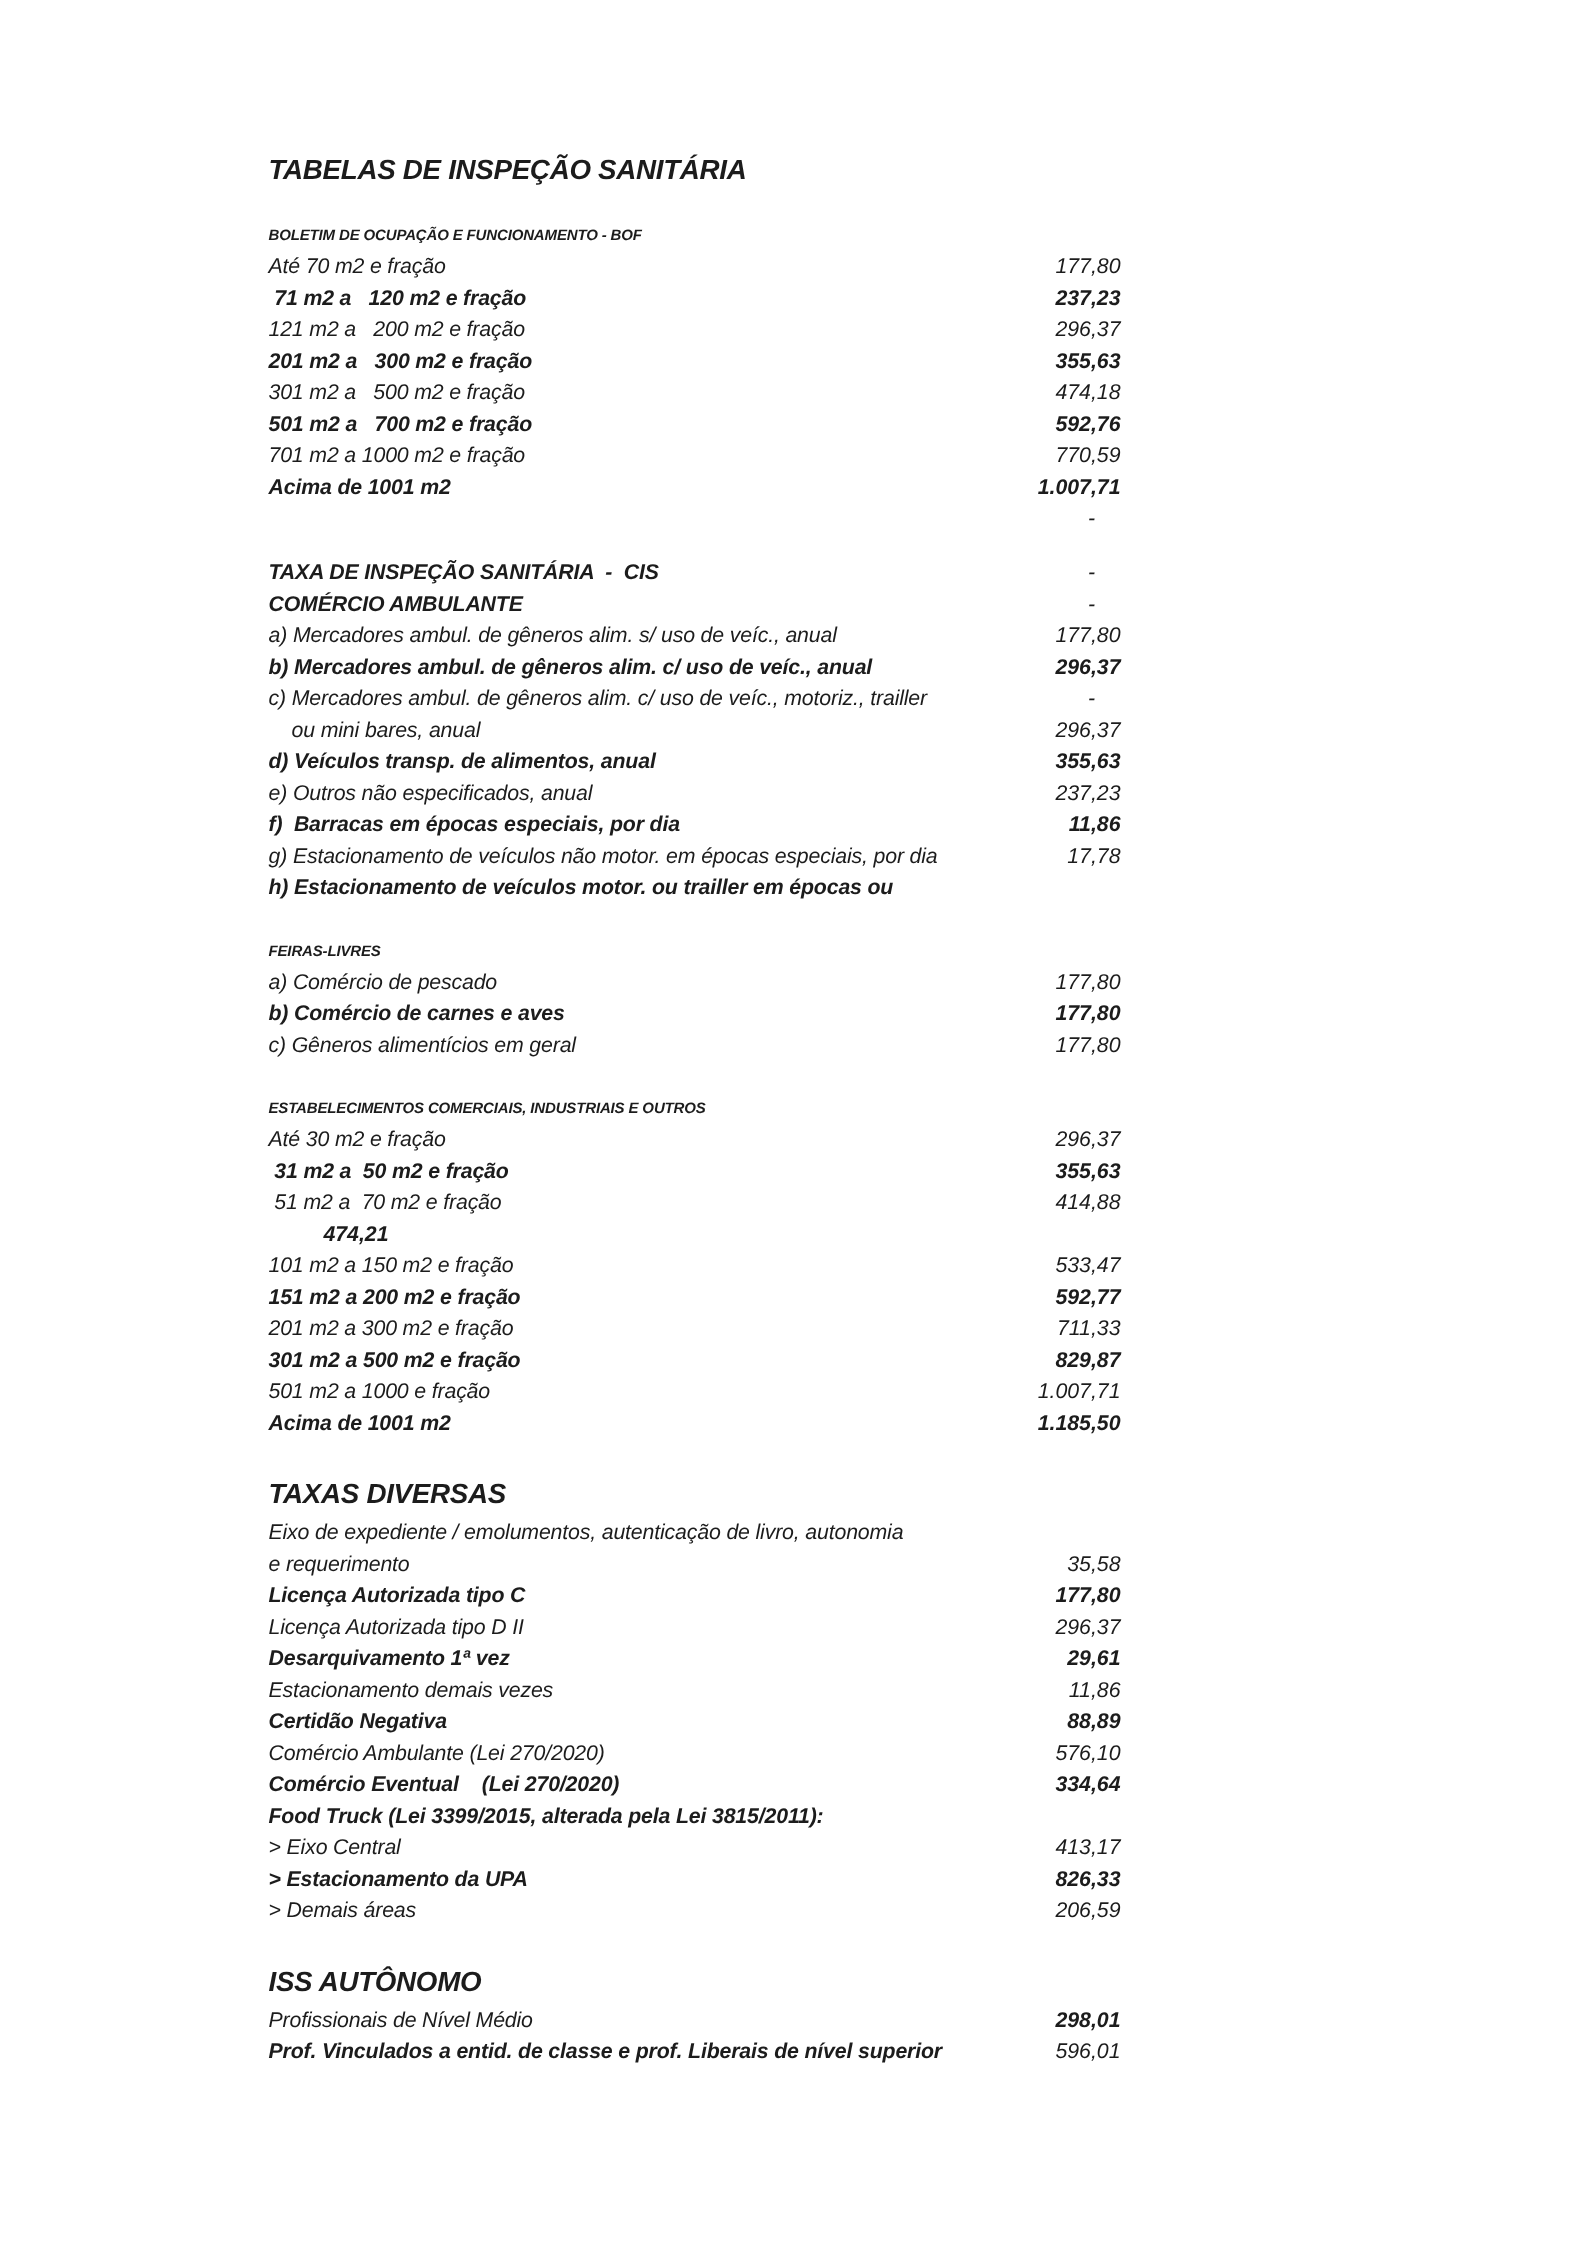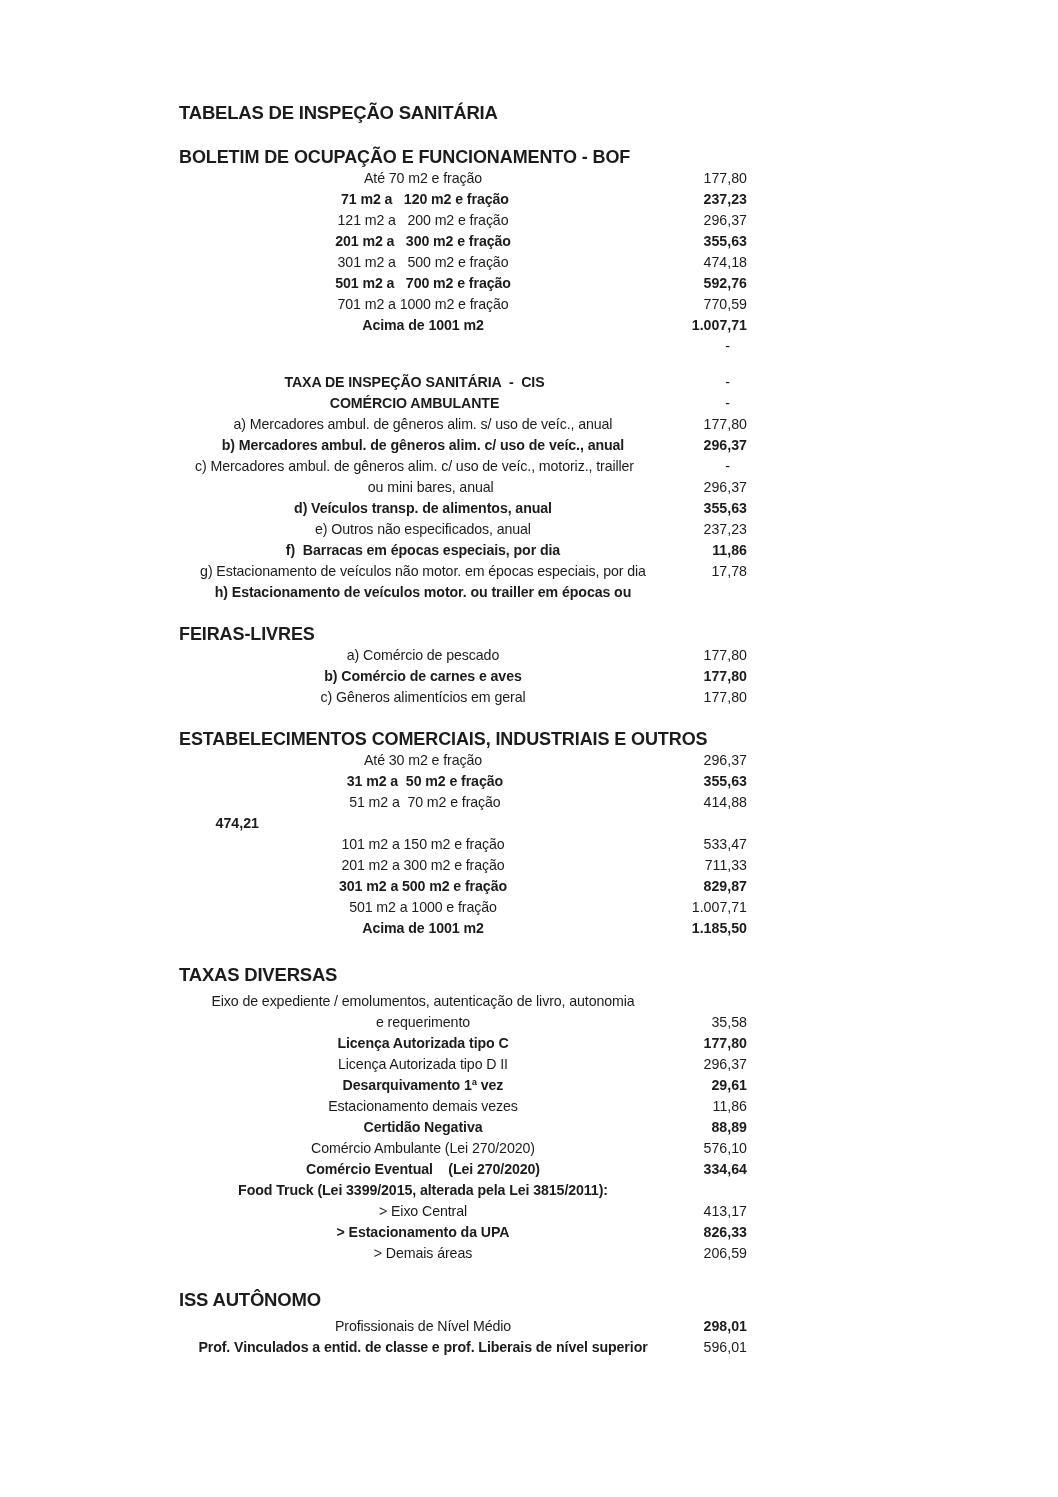--- a/index.html
+++ b/index.html
@@ -3,38 +3,38 @@
 <meta charset="utf-8">
 <style>
   html, body { margin: 0; padding: 0; }
   body {
     width: 1058px; height: 1497px;
     background: #ffffff;
     font-family: "Liberation Sans", sans-serif;
     color: #1c1c1c;
     overflow: hidden;
   }
-  .page { padding: 101px 16px 0 179px; }
+  .page { padding: 101px 16px 0 179px; font-style: italic; }
   .content { width: 568px; }
 
   .doc-title {
     font-size: 18.5px;
     font-weight: bold;
     line-height: 24px;
     letter-spacing: -0.2px;
     margin: 0 0 22px 0;
   }
 
   .section { margin-top: 21px; }
   .section.flush { margin-top: 15px; }
   .section.large-gap { }
 
   .header-sub {
     font-weight: bold;
-    font-size: 18px;
+    font-size: 10px;
     line-height: 21px;
     letter-spacing: -0.1px;
   }
   .header-large {
     font-weight: bold;
     font-size: 18.5px;
     line-height: 29px;
     letter-spacing: -0.2px;
     margin-bottom: 2px;
   }
@@ -42,21 +42,20 @@
   .row {
     display: flex;
     align-items: baseline;
     font-size: 14.2px;
     line-height: 21px;
   }
   .row .label {
     flex: 1 1 auto;
     white-space: pre-wrap;
     letter-spacing: -0.1px;
-    text-align: center;
   }
   .row .value {
     flex: 0 0 auto;
     text-align: right;
     min-width: 80px;
     white-space: pre;
   }
   .row .value.dash { padding-right: 17px; }
   .bold { font-weight: bold; }
 </style>
@@ -182,20 +181,24 @@
             <span class="value">414,88</span>
           </div>
           <div class="row">
             <span class="value bold">474,21</span>
           </div>
           <div class="row">
             <span class="label">101 m2 a 150 m2 e fração</span>
             <span class="value">533,47</span>
           </div>
           <div class="row">
+            <span class="label bold">151 m2 a 200 m2 e fração</span>
+            <span class="value bold">592,77</span>
+          </div>
+          <div class="row">
             <span class="label">201 m2 a 300 m2 e fração</span>
             <span class="value">711,33</span>
           </div>
           <div class="row">
             <span class="label bold">301 m2 a 500 m2 e fração</span>
             <span class="value bold">829,87</span>
           </div>
           <div class="row">
             <span class="label">501 m2 a 1000 e fração</span>
             <span class="value">1.007,71</span>

